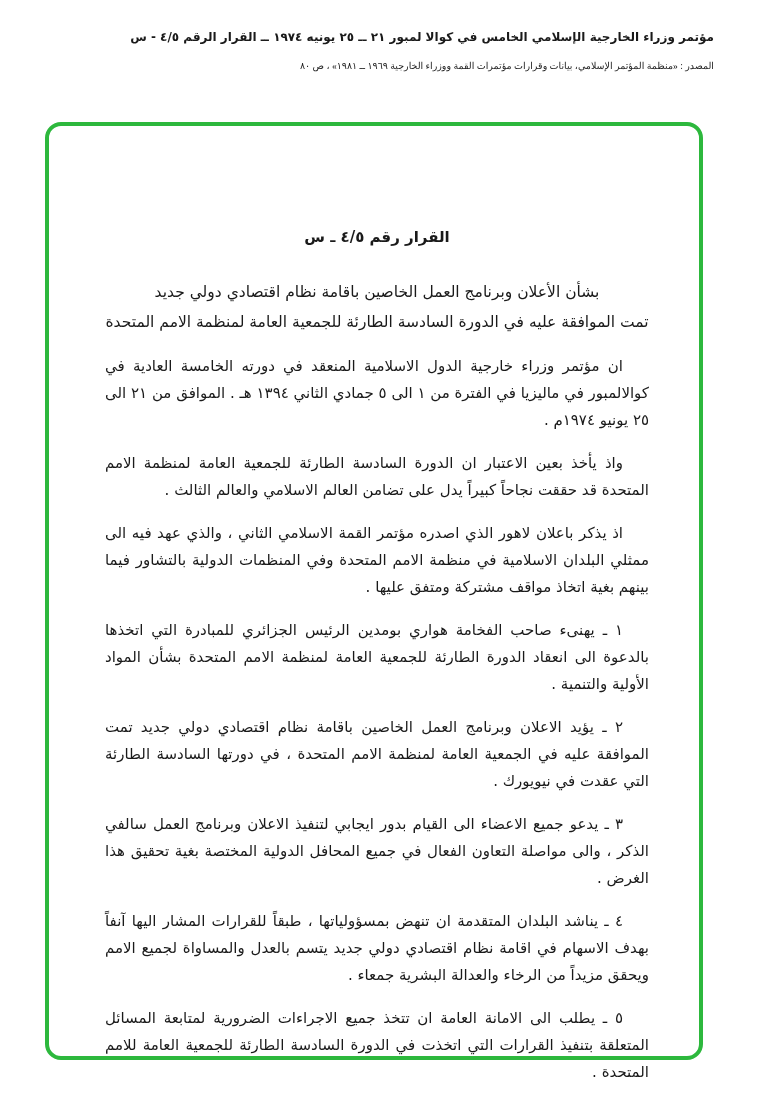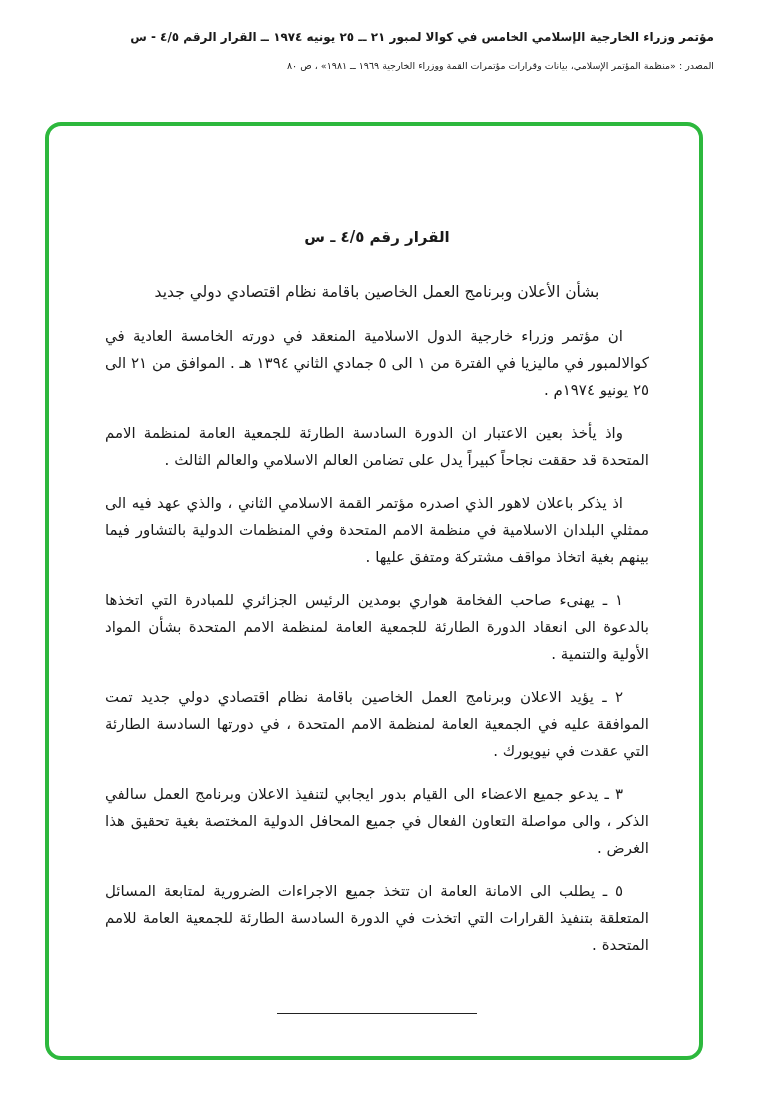--- a/index.html
+++ b/index.html
@@ -29,20 +29,21 @@
     font-weight: bold;
     font-size: 12px;
     letter-spacing: 0.2px;
     white-space: nowrap;
   }
   .header-line2 {
     margin-top: 16px;
     font-size: 9.5px;
     color: #222;
     white-space: nowrap;
+    font-family: Liberation Serif, serif;
   }
 
   
   .page-frame {
     position: absolute;
     top: 122px;
     left: 45px;
     width: 658px;
     height: 938px;
     box-sizing: border-box;
@@ -97,32 +98,34 @@
   <div class="header-line2">المصدر : «منظمة المؤتمر الإسلامي، بيانات وقرارات مؤتمرات القمة ووزراء الخارجية ١٩٦٩ ــ ١٩٨١» ، ص ٨٠</div>
 </div>
 
 <div class="page-frame">
   <div class="doc-content" dir="rtl">
 
     <div class="doc-title">القرار رقم ٤/٥ ـ س</div>
 
     <div class="doc-subtitle">بشأن الأعلان وبرنامج العمل الخاصين باقامة نظام اقتصادي دولي جديد</div>
 
+    <div class="doc-subtitle">تمت الموافقة عليه في الدورة السادسة الطارئة للجمعية العامة لمنظمة الامم المتحدة</div>
 
     <p class="para">ان مؤتمر وزراء خارجية الدول الاسلامية المنعقد في دورته الخامسة العادية في كوالالمبور في ماليزيا في الفترة من ١ الى ٥ جمادي الثاني ١٣٩٤ هـ . الموافق من ٢١ الى ٢٥ يونيو ١٩٧٤م .</p>
 
     <p class="para">واذ يأخذ بعين الاعتبار ان الدورة السادسة الطارئة للجمعية العامة لمنظمة الامم المتحدة قد حققت نجاحاً كبيراً يدل على تضامن العالم الاسلامي والعالم الثالث .</p>
 
     <p class="para">اذ يذكر باعلان لاهور الذي اصدره مؤتمر القمة الاسلامي الثاني ، والذي عهد فيه الى ممثلي البلدان الاسلامية في منظمة الامم المتحدة وفي المنظمات الدولية بالتشاور فيما بينهم بغية اتخاذ مواقف مشتركة ومتفق عليها .</p>
 
     <p class="para">١ ـ يهنىء صاحب الفخامة هواري بومدين الرئيس الجزائري للمبادرة التي اتخذها بالدعوة الى انعقاد الدورة الطارئة للجمعية العامة لمنظمة الامم المتحدة بشأن المواد الأولية والتنمية .</p>
 
     <p class="para">٢ ـ يؤيد الاعلان وبرنامج العمل الخاصين باقامة نظام اقتصادي دولي جديد تمت الموافقة عليه في الجمعية العامة لمنظمة الامم المتحدة ، في دورتها السادسة الطارئة التي عقدت في نيويورك .</p>
 
     <p class="para">٣ ـ يدعو جميع الاعضاء الى القيام بدور ايجابي لتنفيذ الاعلان وبرنامج العمل سالفي الذكر ، والى مواصلة التعاون الفعال في جميع المحافل الدولية المختصة بغية تحقيق هذا الغرض .</p>
 
+    <p class="para">٤ ـ يناشد البلدان المتقدمة ان تنهض بمسؤولياتها ، طبقاً للقرارات المشار اليها آنفاً بهدف الاسهام في اقامة نظام اقتصادي دولي جديد يتسم بالعدل والمساواة لجميع الامم ويحقق مزيداً من الرخاء والعدالة البشرية جمعاء .</p>
 
     <p class="para">٥ ـ يطلب الى الامانة العامة ان تتخذ جميع الاجراءات الضرورية لمتابعة المسائل المتعلقة بتنفيذ القرارات التي اتخذت في الدورة السادسة الطارئة للجمعية العامة للامم المتحدة .</p>
 
     <div class="end-rule"></div>
 
   </div>
 </div>
 
 </body></html>

